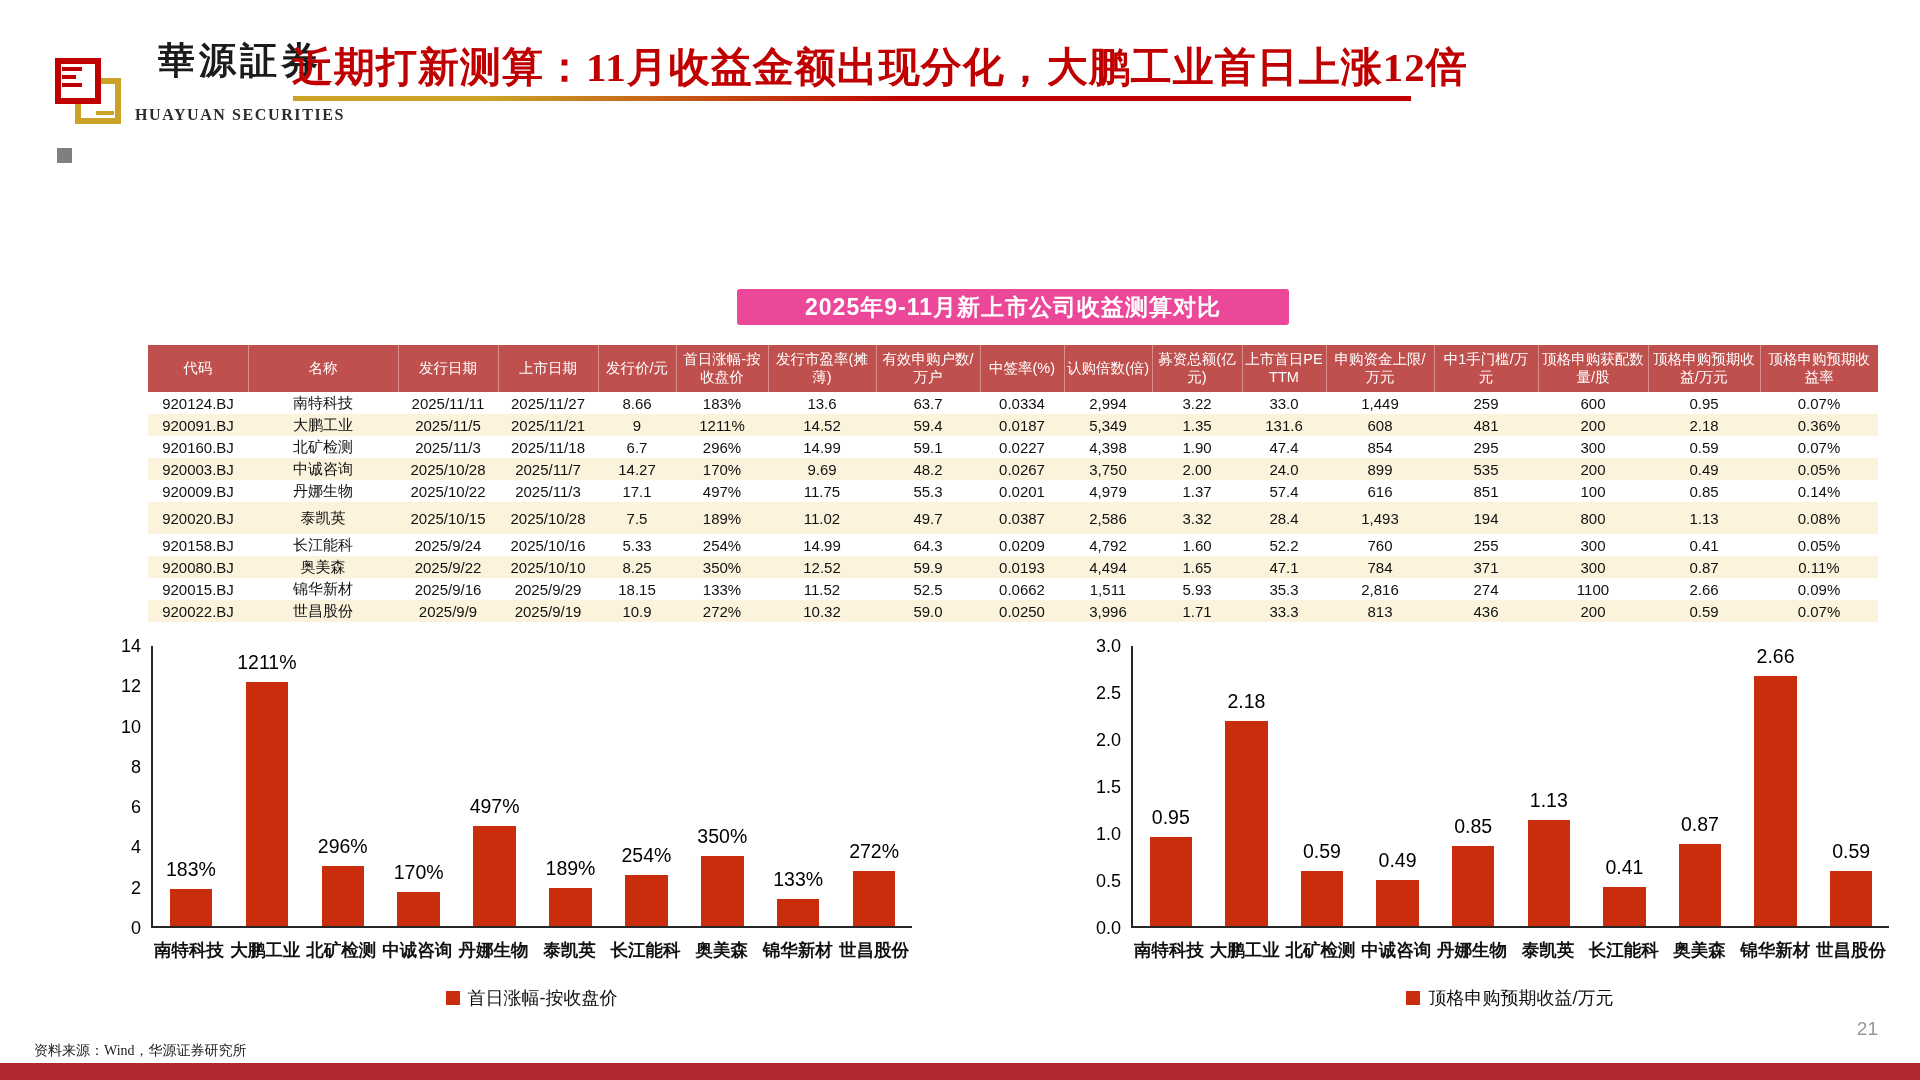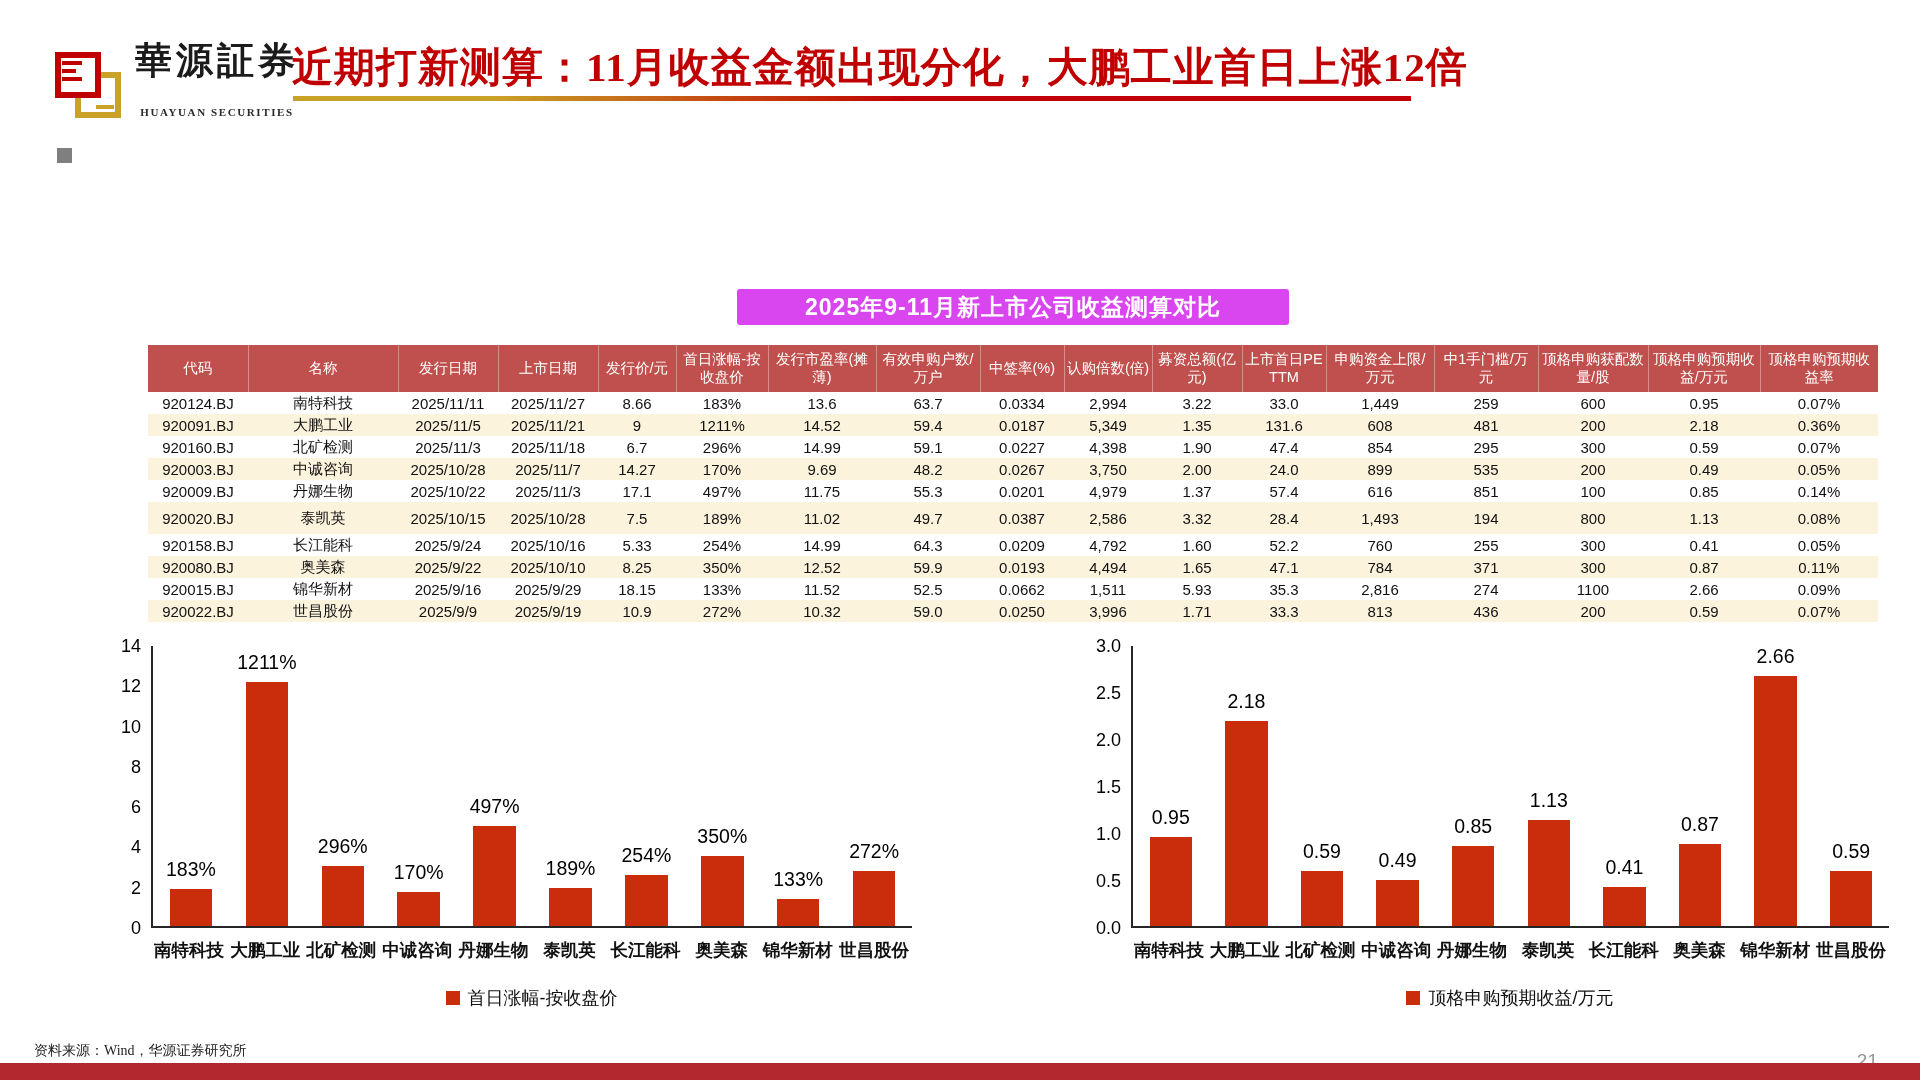--- a/index.html
+++ b/index.html
@@ -12,35 +12,35 @@
   .seal { position:relative; width:66px; height:66px; }
   .seal .sq-red { position:absolute; left:0; top:0; width:46px; height:46px; border:6px solid #C00000; z-index:2; background:#fff; }
   .seal .sq-gold { position:absolute; right:0; bottom:0; width:46px; height:46px; border:6px solid #C9A227; z-index:1; }
   .seal .bar1,.seal .bar2,.seal .bar3 { position:absolute; left:7px; height:4px; background:#C00000; z-index:3; }
   .seal .bar1 { top:9px; width:20px; }
   .seal .bar2 { top:17px; width:14px; }
   .seal .bar3 { top:25px; width:20px; }
   .seal .gbar { position:absolute; right:7px; bottom:9px; width:18px; height:4px; background:#C9A227; z-index:3; }
   .logo-text { display:flex; flex-direction:column; align-items:center; }
   .logo-cn { font-family:"Liberation Serif","DejaVu Serif",serif; font-size:37px; font-weight:bold; color:#1b1b1b; letter-spacing:4px; }
-  .logo-en { font-family:"Liberation Serif","DejaVu Serif",serif; font-size:11px; font-weight:bold; color:#2b2b2b; letter-spacing:1.6px; margin-top:20px; }
+  .logo-en { font-family:"Liberation Serif","DejaVu Serif",serif; font-size:16px; font-weight:bold; color:#2b2b2b; letter-spacing:1.6px; margin-top:20px; }
   .page-title { position:absolute; left:292px; top:40px; width:1260px; font-size:41px; font-weight:bold;
     color:#C00000; font-family:"Liberation Serif","DejaVu Serif",serif; letter-spacing:1px; }
   .title-rule { position:absolute; left:293px; top:96px; width:1118px; height:5px;
     background:linear-gradient(90deg,#C9A227 0%,#C9A227 18%,#C00000 55%,#C00000 100%); }
 
   
   .bullet-sq { position:absolute; left:57px; top:148px; width:15px; height:15px; background:#7F7F7F; }
   .bullet-text { position:absolute; left:96px; top:138px; width:1348px; font-size:23px; line-height:42px;
     color:#000; text-align:justify; font-family:"Liberation Serif","DejaVu Serif",serif; }
   .bullet-text .u { text-decoration:underline; text-underline-offset:5px; }
   .bullet-text .b { font-weight:bold; }
 
   
-  .band { position:absolute; left:737px; top:289px; width:552px; height:36px; background:#d946ef; border-radius:3px;
+  .band { position:absolute; left:737px; top:289px; width:552px; height:36px; background:#ec4899; border-radius:3px;
     color:#fff; font-size:23px; font-weight:bold; display:flex; align-items:center; justify-content:center; letter-spacing:1px; }
 
   
   .tbl-wrap { position:absolute; left:148px; top:345px; width:1730px; }
   table { width:100%; border-collapse:collapse; table-layout:fixed; }
   thead th { background:#C0504D; color:#fff; font-size:14.5px; font-weight:normal; line-height:1.22;
     padding:6px 2px; text-align:center; vertical-align:middle; border-right:1px solid rgba(255,255,255,.35); }
   thead th:last-child { border-right:none; }
   tbody td { font-size:15px; color:#111; text-align:center; padding:0 2px; height:22px; white-space:nowrap; }
   tbody tr.alt td { background:#FCF3DC; }
@@ -59,21 +59,21 @@
   .bar-label { position:absolute; width:140%; left:-20%; text-align:center; font-size:19.5px; color:#000; }
   .xlabels { position:absolute; left:48px; right:6px; top:300px; display:flex; }
   .xlabels div { flex:1; text-align:center; font-size:17.5px; font-weight:600; color:#111; white-space:nowrap; }
   .legend { position:absolute; left:48px; right:6px; top:348px; display:flex; justify-content:center; align-items:center; gap:8px; }
   .legend-swatch { width:14px; height:14px; background:#C92D0C; }
   .legend-label { font-size:18px; color:#111; }
 
   
   .source { position:absolute; left:34px; top:1042px; font-size:14px; color:#222;
     font-family:"Liberation Serif","DejaVu Serif",serif; }
-  .page-num { position:absolute; right:42px; top:1018px; font-size:19px; color:#979797;margin-top:32px; }
+  .page-num { position:absolute; right:42px; top:1018px; font-size:19px; color:#979797; }
   .bottom-bar { position:absolute; left:0; bottom:0; width:1920px; height:17px; background:#B2282E; }
 </style>
 </head>
 <body>
 
 <div id="page">
 
   <div class="logo-wrap">
     <div class="seal">
       <div class="sq-red"></div>

